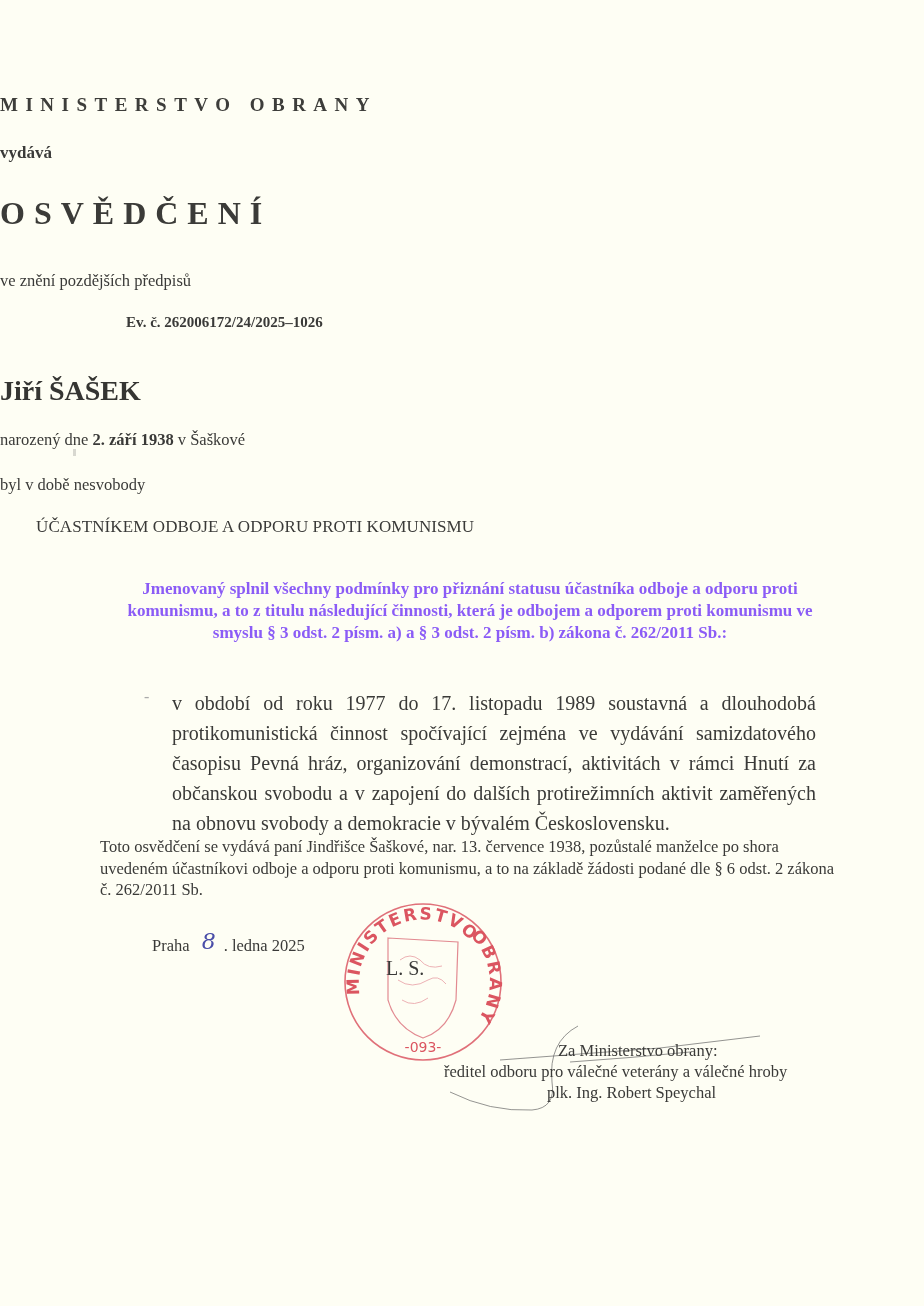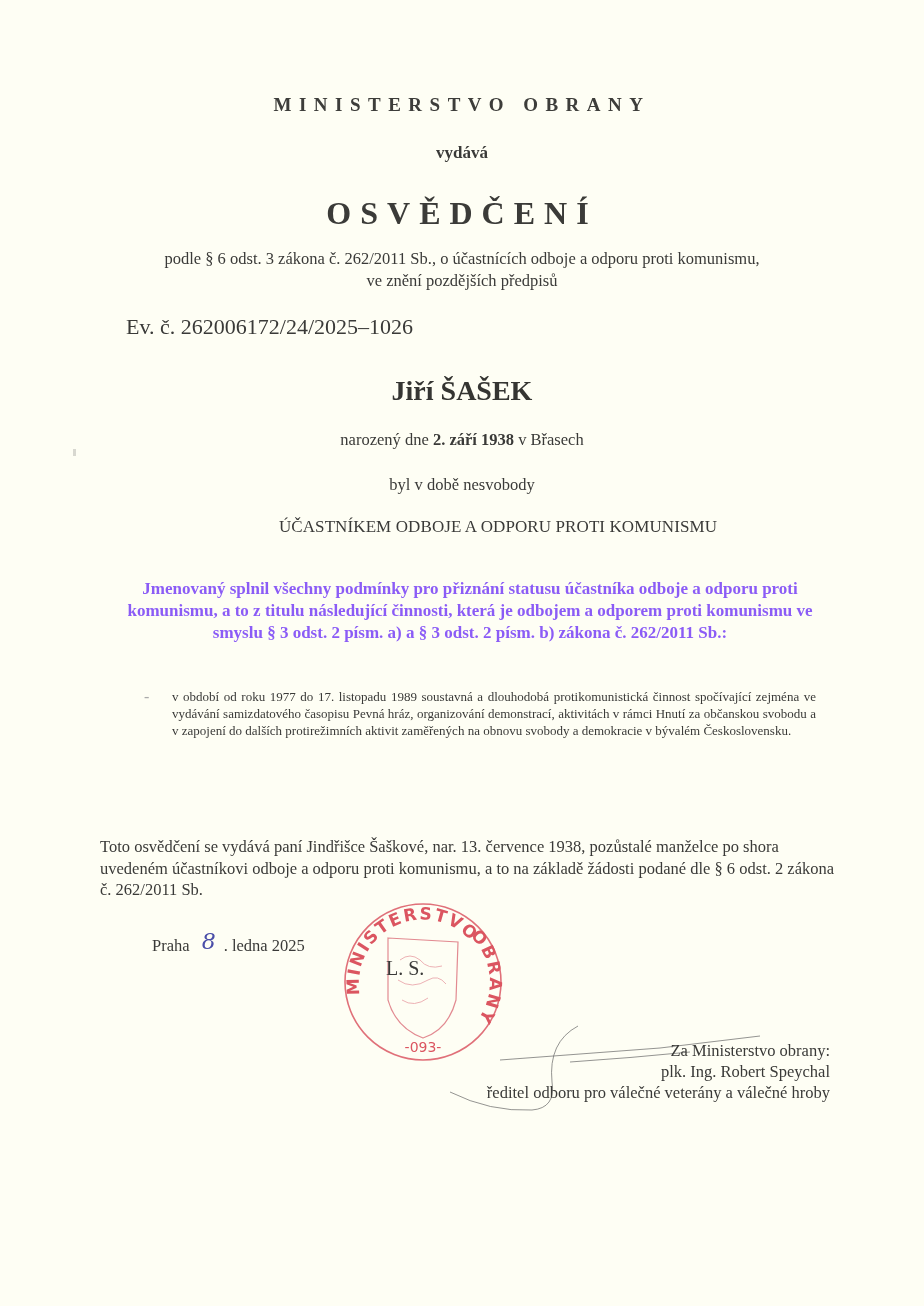--- a/index.html
+++ b/index.html
@@ -5,87 +5,87 @@
     html, body { margin: 0; padding: 0; }
     body {
       width: 924px; height: 1306px;
       background: #fefef4;
       color: #3a3a38;
       font-family: "Liberation Serif", "DejaVu Serif", serif;
       position: relative;
       overflow: hidden;
     }
     .abs { position: absolute; }
-    .center { left: 0; width: 924px; text-align: center; }
+    .center { left: 0; width: 924px; text-align: left; }
     #ministry {
       top: 94px; font-size: 19px; font-weight: bold; letter-spacing: 7.5px;
       color: #3d3d3a;
     }
     #issues { top: 143px; font-size: 17px; font-weight: bold; }
     #cert-title {
       top: 195px; font-size: 32px; font-weight: bold; letter-spacing: 9px;
       color: #3b3b38;
     }
     #legal-basis {
       top: 248px; font-size: 16.5px; line-height: 22px;
     }
-    #ev-number { top: 314px; left: 126px; font-size: 22px; }
+    #ev-number { top: 314px; left: 126px; font-size: 15px; font-weight: bold; }
     #person-name {
       top: 375px; font-size: 28px; font-weight: bold; color: #353532;
     }
     #birth { top: 430px; font-size: 16.5px; }
     #birth b { font-weight: bold; }
     #status-intro { top: 475px; font-size: 16.5px; }
     #status { top: 517px; font-size: 17px; letter-spacing: 0.1px; margin-left: 36px; }
     #statement {
       top: 578px; left: 110px; width: 720px; text-align: center;
       font-size: 17px; font-weight: bold; line-height: 22px; color: #8b5cf6;
     }
     #activity {
       top: 688px; left: 172px; width: 644px; text-align: justify;
-      font-size: 13px; line-height: 17px;
+      font-size: 20px; line-height: 30px;
     }
     #activity-bullet { top: 688px; left: 144px; font-size: 16px; color: #aaa; }
     #issued-to {
       top: 836px; left: 100px; width: 744px; text-align: left;
       font-size: 16.5px; line-height: 21.5px;
     }
     #place-date { top: 931px; left: 116px; font-size: 16.5px; margin-left: 36px; }
     #date-day {
       display: inline-block; width: 30px; text-align: center;
       font-family: "DejaVu Serif", serif; font-style: italic; color: #4a4ea8;
       font-size: 22px; position: relative; top: -2px;
     }
     #stamp { top: 900px; left: 338px; width: 170px; height: 165px; }
     #ls { top: 957px; left: 386px; font-size: 20px; }
     #signature-block {
       top: 1040px; left: 440px; width: 390px; font-size: 16.5px; line-height: 21px;
     }
-    .sig-line { display: block; text-align: right; }
+    .sig-line { display: block; }
     #signer-for { padding-left: 118px; }
     #signer-name { padding-left: 107px; }
     #signer-title { padding-left: 4px; }
     #sig-scribble { top: 1022px; left: 430px; width: 360px; height: 90px; }
     #margin-mark { top: 449px; left: 73px; width: 3px; height: 7px; background: #d8d8d0; }
   </style>
 </head>
 <body>
 
 <div class="abs center" id="ministry">MINISTERSTVO OBRANY</div>
 <div class="abs center" id="issues">vydává</div>
 <div class="abs center" id="cert-title">OSVĚDČENÍ</div>
 <div class="abs center" id="legal-basis">
-  <span>podle § 6 odst. 3 zákona č. 262/2011 Sb., o účastnících odboje a odporu proti komunismu,</span><br>
+  <br>
   <span>ve znění pozdějších předpisů</span>
 </div>
 <div class="abs" id="ev-number">Ev. č. 262006172/24/2025–1026</div>
 
 <div class="abs center" id="person-name">Jiří ŠAŠEK</div>
 <div class="abs center" id="birth">
-  <span>narozený dne </span><b>2. září 1938</b><span> v Břasech</span>
+  <span>narozený dne </span><b>2. září 1938</b><span> v Šaškové</span>
 </div>
 <div class="abs center" id="status-intro">byl v době nesvobody</div>
 <div class="abs center" id="status">ÚČASTNÍKEM ODBOJE A ODPORU PROTI KOMUNISMU</div>
 
 <div class="abs" id="statement">Jmenovaný splnil všechny podmínky pro přiznání statusu účastníka odboje a odporu proti komunismu, a to z titulu následující činnosti, která je odbojem a odporem proti komunismu ve smyslu § 3 odst. 2 písm. a) a § 3 odst. 2 písm. b) zákona č. 262/2011 Sb.:</div>
 
 <div class="abs" id="activity-bullet">-</div>
 <div class="abs" id="activity">v období od roku 1977 do 17. listopadu 1989 soustavná a dlouhodobá protikomunistická činnost spočívající zejména ve vydávání samizdatového časopisu Pevná hráz, organizování demonstrací, aktivitách v rámci Hnutí za občanskou svobodu a v zapojení do dalších protirežimních aktivit zaměřených na obnovu svobody a demokracie v bývalém Československu.</div>
 
 <div class="abs" id="issued-to">Toto osvědčení se vydává paní Jindřišce Šaškové, nar. 13. července 1938, pozůstalé manželce po shora uvedeném účastníkovi odboje a odporu proti komunismu, a to na základě žádosti podané dle § 6 odst. 2 zákona č. 262/2011 Sb.</div>
@@ -112,17 +112,17 @@
   <path d="M 62 60 q 10 -8 20 0 q 8 10 22 6 M 60 80 q 14 10 30 0 q 10 -6 18 4 M 64 100 q 12 8 26 -2" fill="none" stroke="#eaa8ad" stroke-width="0.9"></path>
 </svg>
 <div class="abs" id="ls">L. S.</div>
 
 <svg class="abs" id="sig-scribble" viewBox="0 0 360 90">
   <path d="M 148 4 Q 118 20 122 60 Q 126 86 102 88 Q 60 90 20 70 M 70 38 Q 150 32 230 26 Q 280 20 330 14 M 140 40 Q 200 36 260 30" fill="none" stroke="#666" stroke-width="1" opacity="0.7"></path>
 </svg>
 
 <div class="abs" id="signature-block">
   <span class="sig-line" id="signer-for">Za Ministerstvo obrany:</span>
+  <span class="sig-line" id="signer-title">ředitel odboru pro válečné veterány a válečné hroby</span>
   <span class="sig-line" id="signer-name">plk. Ing. Robert Speychal</span>
-  <span class="sig-line" id="signer-title">ředitel odboru pro válečné veterány a válečné hroby</span>
 </div>
 
 <div class="abs" id="margin-mark"></div>
 
 </body></html>

